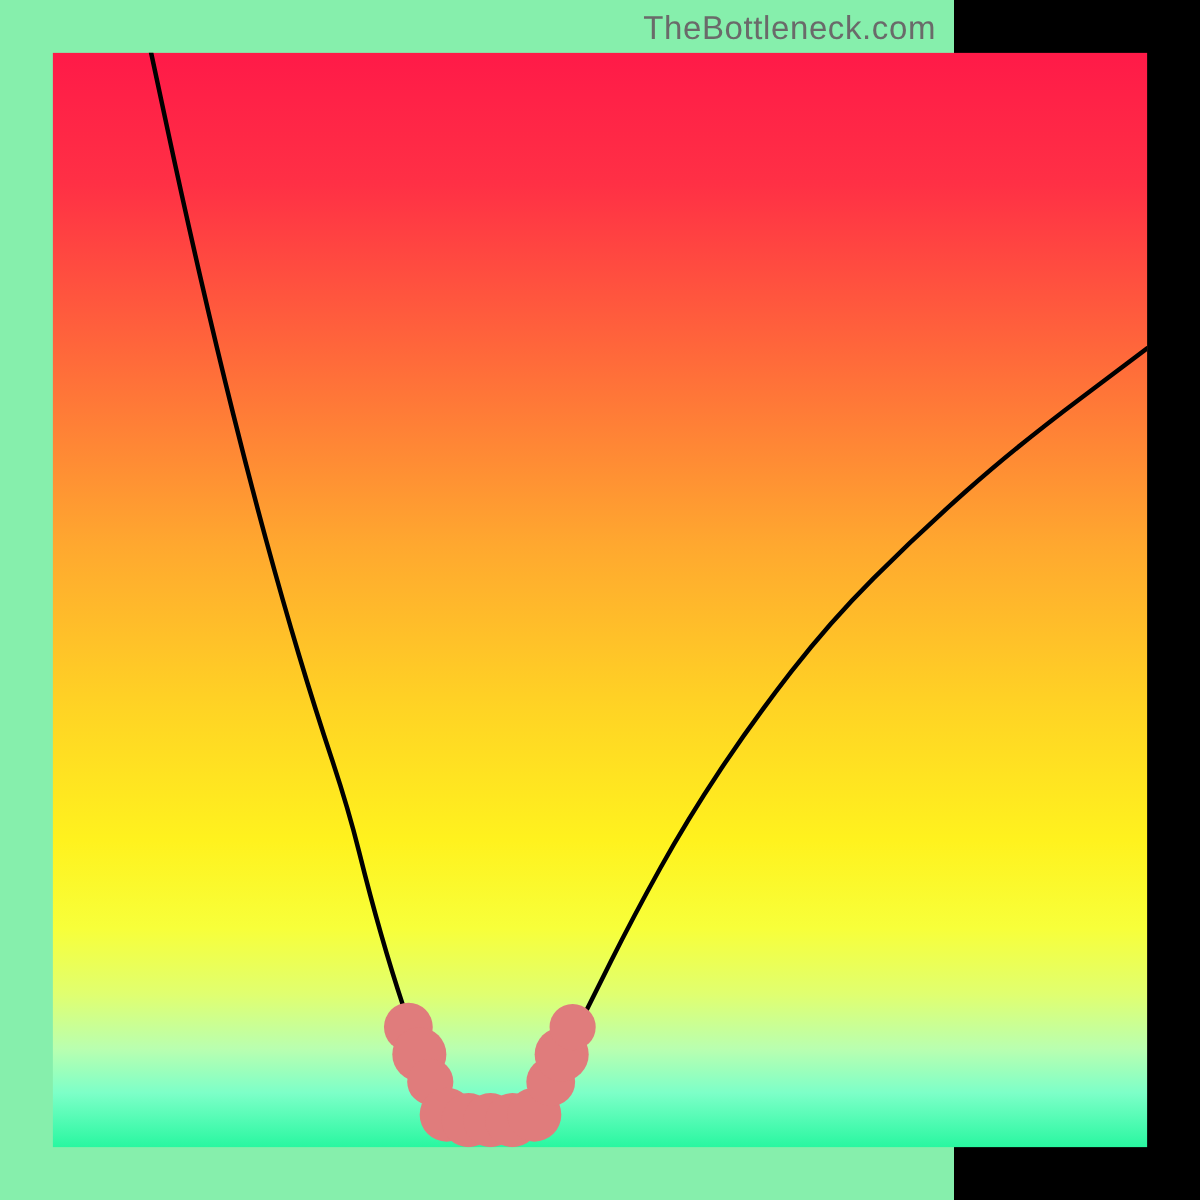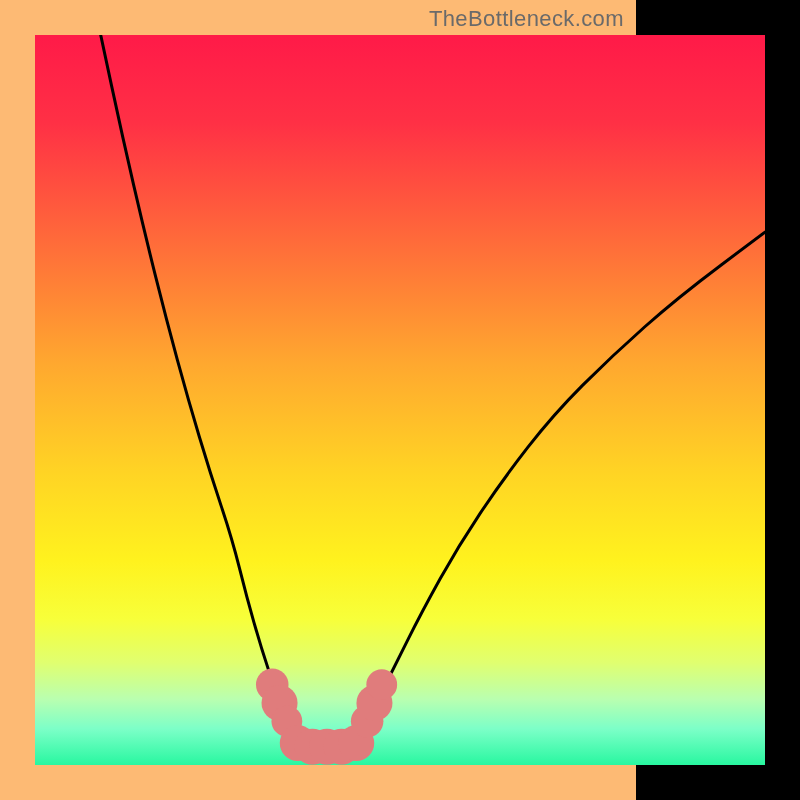--- a/index.html
+++ b/index.html
@@ -8,21 +8,21 @@
     width: 800px;
     height: 800px;
     overflow: hidden;
     background: #000;
     font-family: Arial, Helvetica, sans-serif;
   }
   .frame {
     position: relative;
     width: 636px;
     height: 800px;
-    background: #fdba74;
+    background: #86efac;
   }
   .plot-area {
     position: absolute;
     left: 35px;
     top: 35px;
     width: 730px;
     height: 730px;
     overflow: hidden;
   }
   .gradient {

